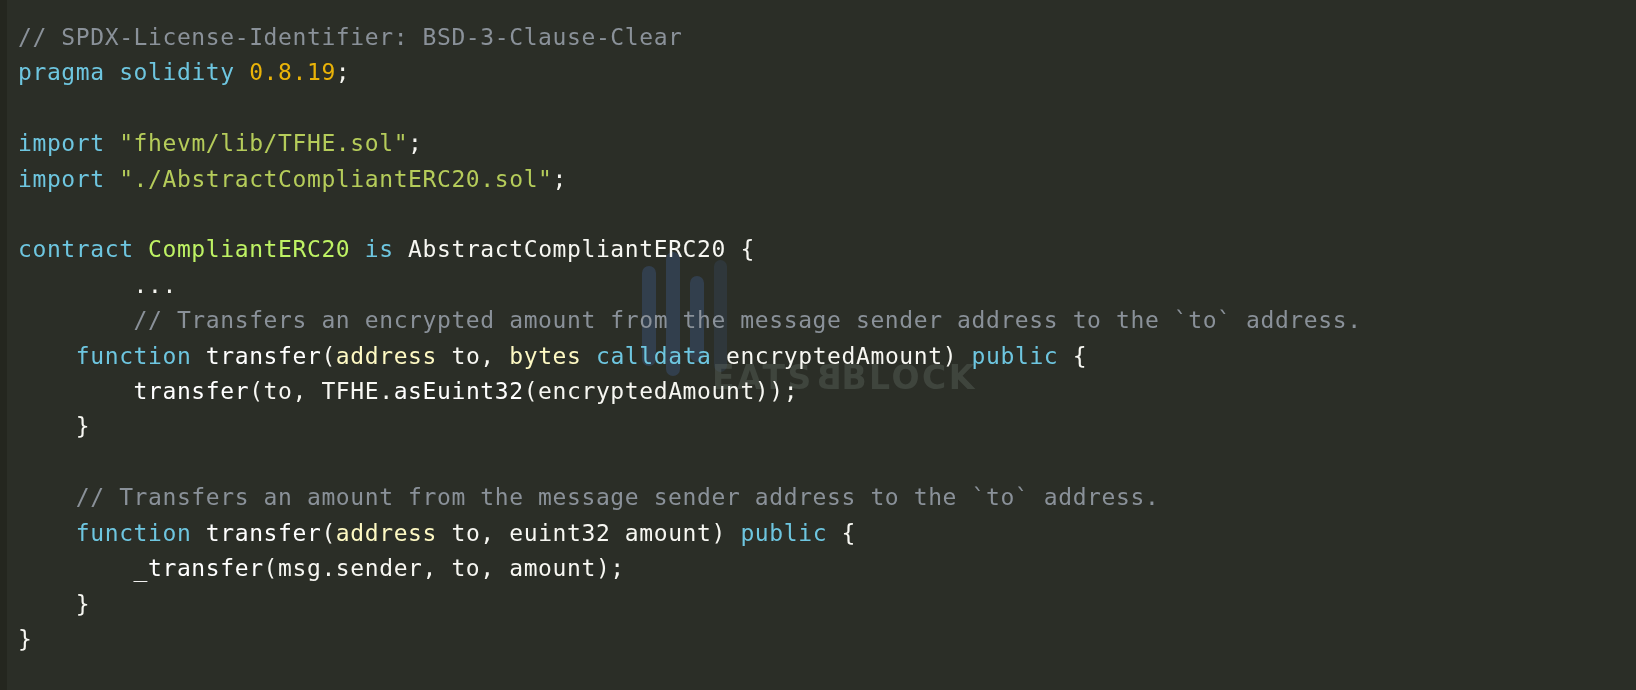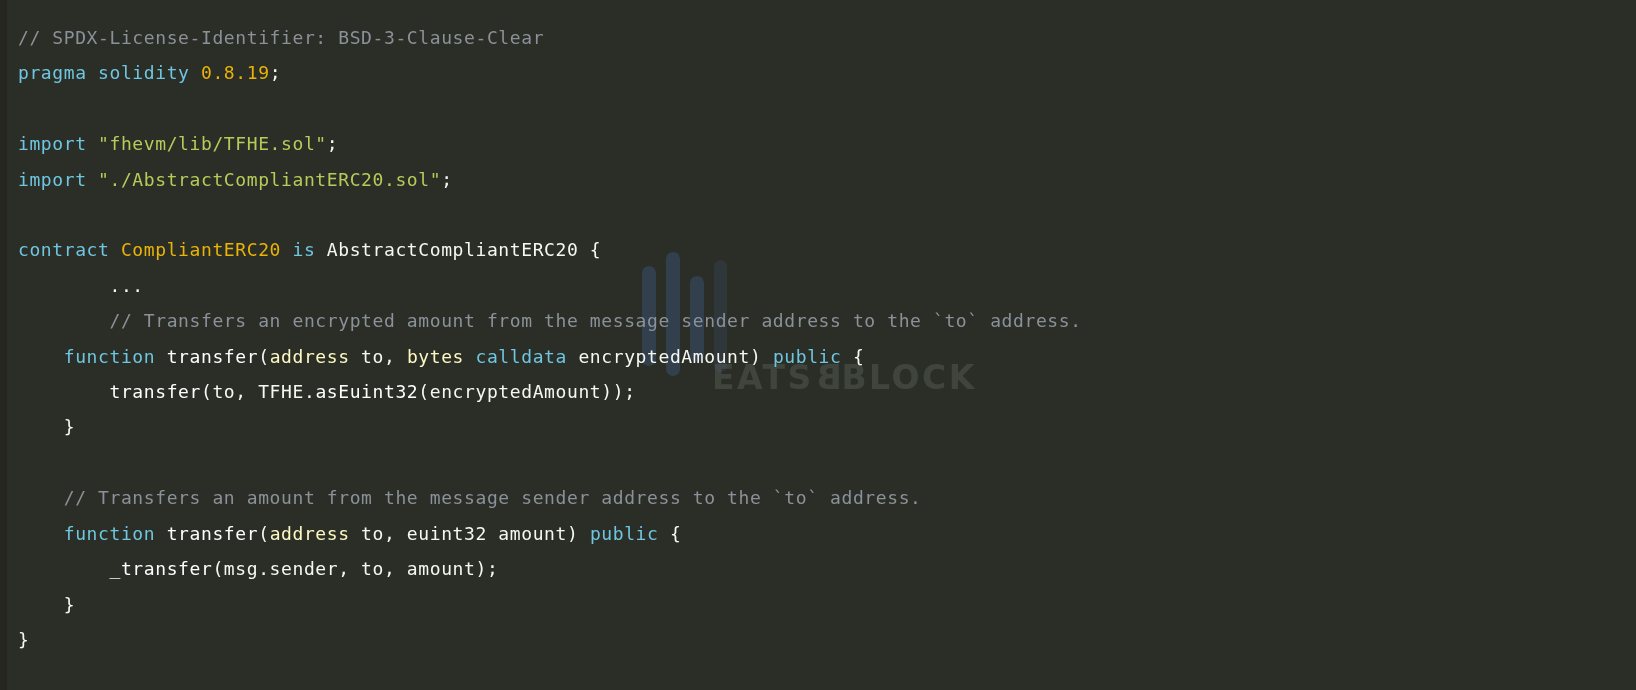--- a/index.html
+++ b/index.html
@@ -65,33 +65,33 @@
   }
   #wm-text .flip { display: inline-block; transform: scaleX(-1); }
 
   
   pre#code {
     position: relative;
     z-index: 2;
     margin: 0;
     padding: 20px 0 0 18px;
     font-family: "DejaVu Sans Mono", "Liberation Mono", monospace;
-    font-size: 18px;
+    font-size: 23px;
     line-height: 35.4px;
     letter-spacing: 0.6px;
     color: #f7f7f2;
     white-space: pre;
     background: transparent;
   }
   pre#code .ln { display: block; min-height: 35.4px; }
   .cmt { color: #8a9199; }
   .kw  { color: #6ec6e0; text-align: center; }
   .str { color: #b5cc5a; }
   .num { color: #eab308; }
-  .typ { color: #eab308; }
+  .typ { color: #bef264; }
   .fn  { color: #ffffff; }
   .bi  { color: #fef9c3; }
   .pl  { color: #f7f7f2; }
 </style>
 </head>
 <body>
 
 <div id="screen">
 
   <div id="left-edge"></div>

